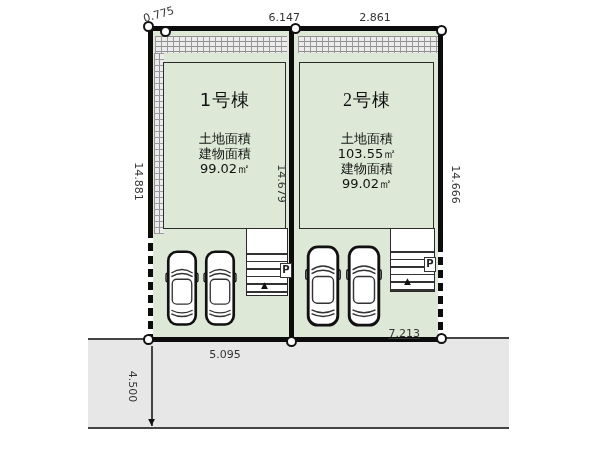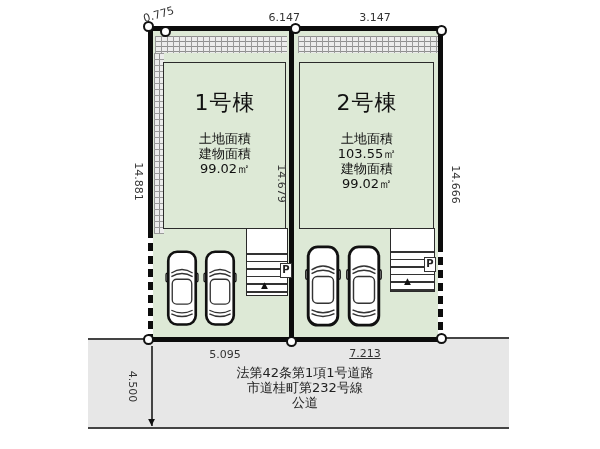--- a/index.html
+++ b/index.html
@@ -35,21 +35,21 @@
   .treads{left:0;right:0;bottom:0;background:repeating-linear-gradient(180deg,rgba(0,0,0,0) 0 6px,#333 6px 7.6px);}
   .pbox{
     width:12px;height:15px;background:#fff;border:1.2px solid #333;box-sizing:border-box;
     font-size:10px;line-height:12px;text-align:center;font-weight:bold;color:#222;z-index:6;
   }
   .tri{font-size:9px;color:#111;line-height:9px;}
   
   .dim{font-size:11px;color:#333;white-space:nowrap;}
   .dim-v{transform:rotate(90deg);transform-origin:center;}
   
-  .lotname{font-size:22px;letter-spacing:1px;color:#111;white-space:nowrap;}
+  .lotname{font-size:18px;letter-spacing:1px;color:#111;white-space:nowrap;}
   .areatxt{font-size:13px;line-height:15px;text-align:center;color:#111;white-space:nowrap;}
   
   .road{background:#e7e7e7;}
   .roadtxt{font-size:13px;line-height:15px;text-align:center;color:#222;white-space:nowrap;}
   .thinline{background:#444;}
   
   .car{z-index:5;}
 </style>
 </head>
 <body>
@@ -68,25 +68,20 @@
         <path d="M7 68 Q19 74 31 68" fill="none" stroke="#333" stroke-width="1.5"></path>
         <path d="M7 72 Q19 78 31 72" fill="none" stroke="#333" stroke-width="1.5"></path>
       </g>
     </defs>
   </svg>
 
   <div class="abs road" style="left:88px;top:339px;width:421px;height:90px;"></div>
   <div class="abs thinline" style="left:88px;top:338px;width:62px;height:2px;"></div>
   <div class="abs thinline" style="left:443px;top:337px;width:66px;height:2px;"></div>
   <div class="abs thinline" style="left:88px;top:427px;width:421px;height:2px;"></div>
-  <div class="abs roadtxt" style="left:160px;top:365px;width:290px;">
-    <div>法第42条第1項1号道路</div>
-    <div>市道桂町第232号線</div>
-    <div>公道</div>
-  </div>
 
   <div class="abs thinline" style="left:151px;top:346px;width:1.5px;height:80px;"></div>
   <div class="abs tri" style="left:148px;top:418px;transform:rotate(180deg);">▲</div>
   <div class="abs dim dim-v" style="left:112px;top:380px;width:40px;text-align:center;">4.500</div>
 
   <div class="abs lot" style="left:151px;top:29px;width:140px;height:311px;"></div>
   <div class="abs lot" style="left:294px;top:29px;width:148px;height:311px;"></div>
 
   <div class="abs hatch-h" style="left:155px;top:36px;width:132px;height:17px;"></div>
   <div class="abs hatch-h" style="left:298px;top:36px;width:140px;height:17px;"></div>
@@ -112,21 +107,21 @@
   <div class="abs bldg" style="left:163px;top:62px;width:123px;height:167px;"></div>
   <div class="abs bldg" style="left:299px;top:62px;width:135px;height:167px;"></div>
 
   <div class="abs lotname" style="left:164px;top:88px;width:122px;text-align:center;">1号棟</div>
   <div class="abs areatxt" style="left:164px;top:131px;width:122px;">
     <div>土地面積</div>
     <div>建物面積</div>
     <div>99.02㎡</div>
   </div>
 
-  <div class="abs lotname" style="left:300px;top:88px;width:134px;text-align:center;">2号棟</div>
+  <div class="abs lotname" style="left:300px;top:88px;width:134px;text-align:center;font-family:Liberation Serif, serif;">2号棟</div>
   <div class="abs areatxt" style="left:300px;top:131px;width:134px;">
     <div>土地面積</div>
     <div>103.55㎡</div>
     <div>建物面積</div>
     <div>99.02㎡</div>
   </div>
 
   <div class="abs stairs" style="left:246px;top:228px;width:42px;height:68px;">
     <div class="abs treads" style="height:48px;"></div>
   </div>
@@ -147,22 +142,22 @@
     </svg>
   <svg class="abs car" style="left:304px;top:245px;" width="38" height="84" viewBox="0 0 38 88">
       <use href="#carTop"></use>
     </svg>
   <svg class="abs car" style="left:345px;top:245px;" width="38" height="84" viewBox="0 0 38 88">
       <use href="#carTop"></use>
     </svg>
 
   <div class="abs dim" style="left:143px;top:8px;transform:rotate(-16deg);">0.775</div>
   <div class="abs dim" style="left:190px;top:11px;width:110px;text-align:right;">6.147</div>
-  <div class="abs dim" style="left:320px;top:11px;width:110px;text-align:center;">3.147</div>
+  <div class="abs dim" style="left:320px;top:11px;width:110px;text-align:center;">2.861</div>
 
   <div class="abs dim dim-v" style="left:115px;top:175px;width:46px;text-align:center;">14.881</div>
   <div class="abs dim dim-v" style="left:258px;top:177px;width:46px;text-align:center;">14.679</div>
   <div class="abs dim dim-v" style="left:432px;top:178px;width:46px;text-align:center;">14.666</div>
 
   <div class="abs dim" style="left:170px;top:348px;width:110px;text-align:center;">5.095</div>
-  <div class="abs dim" style="left:310px;top:347px;width:110px;text-align:center;text-decoration:underline;">7.213</div>
+  <div class="abs dim" style="left:310px;top:327px;width:110px;text-align:right;text-decoration:underline;">7.213</div>
 
 </div>
 
 </body></html>

